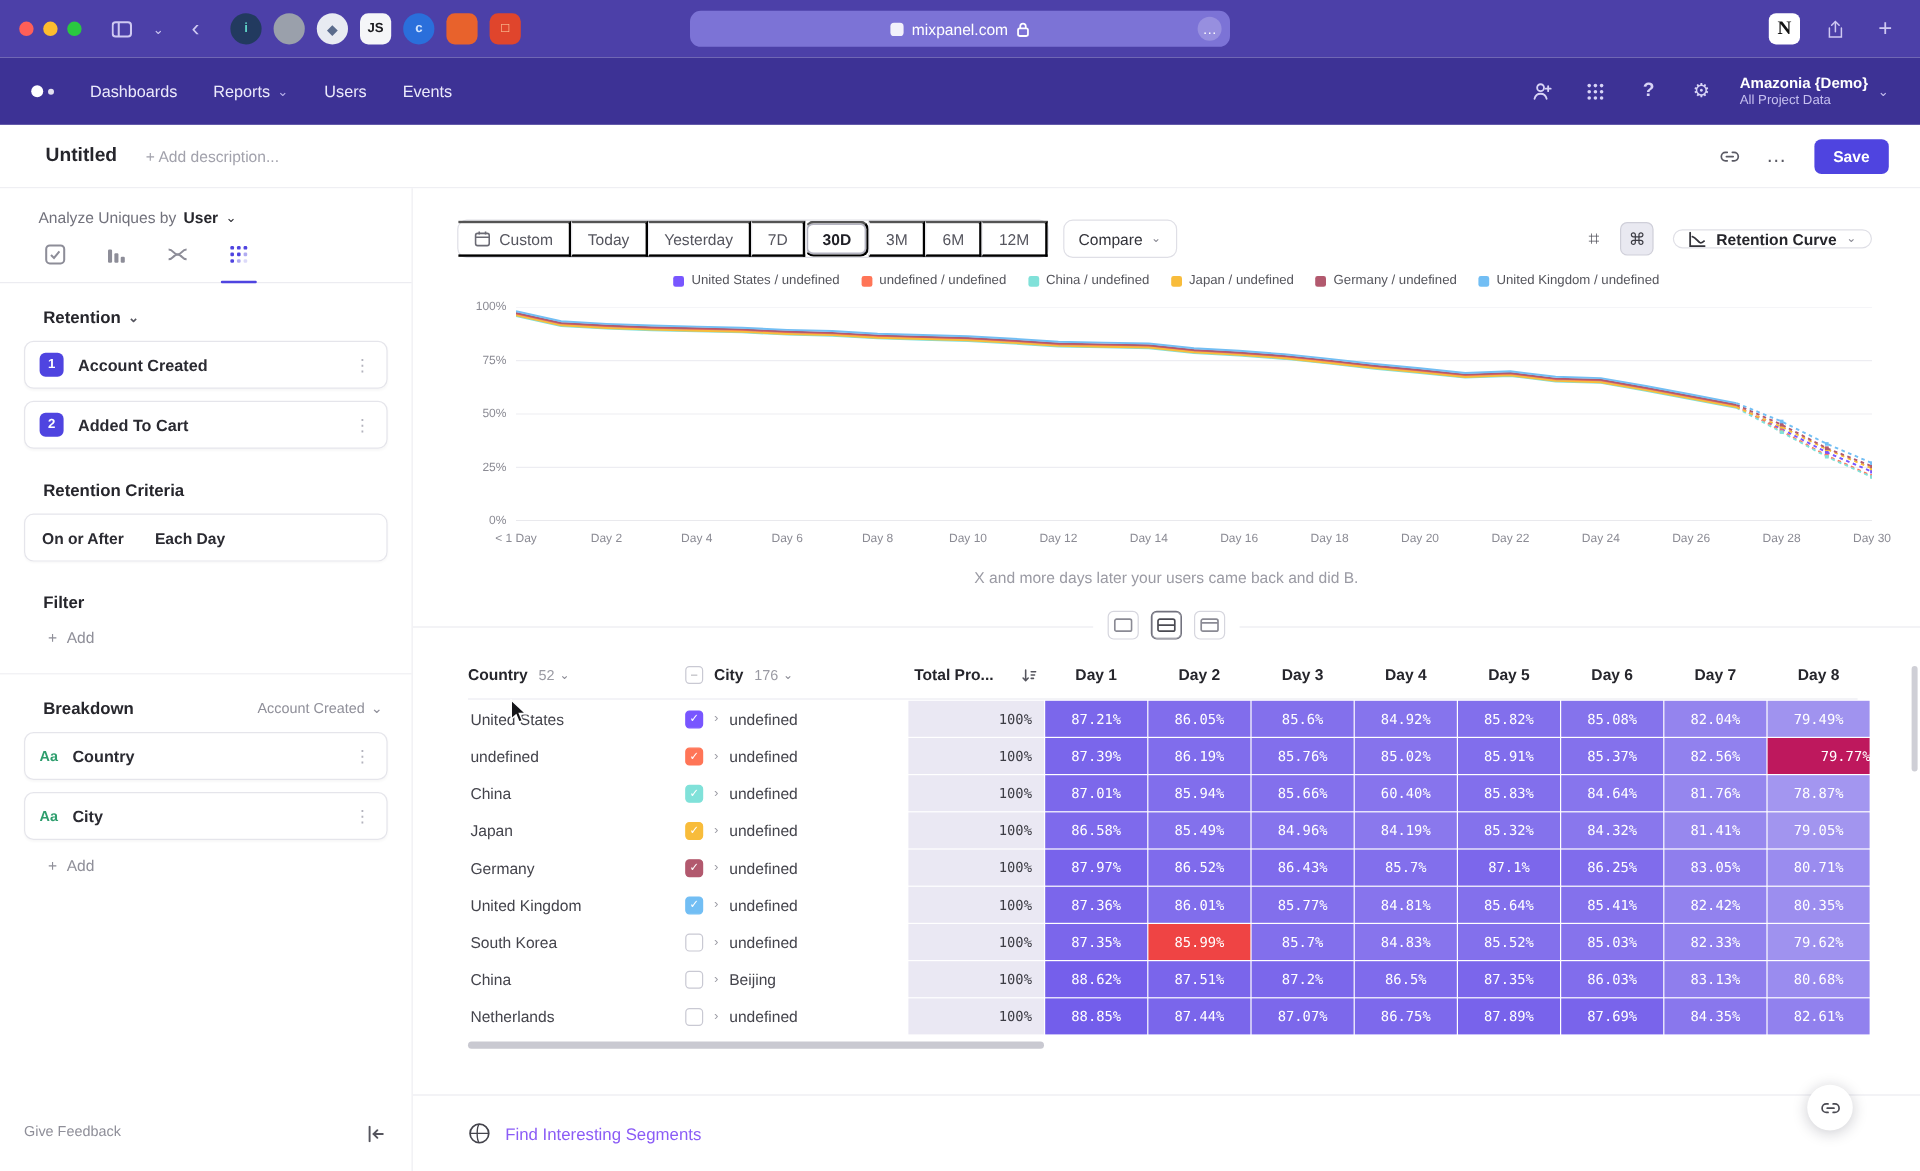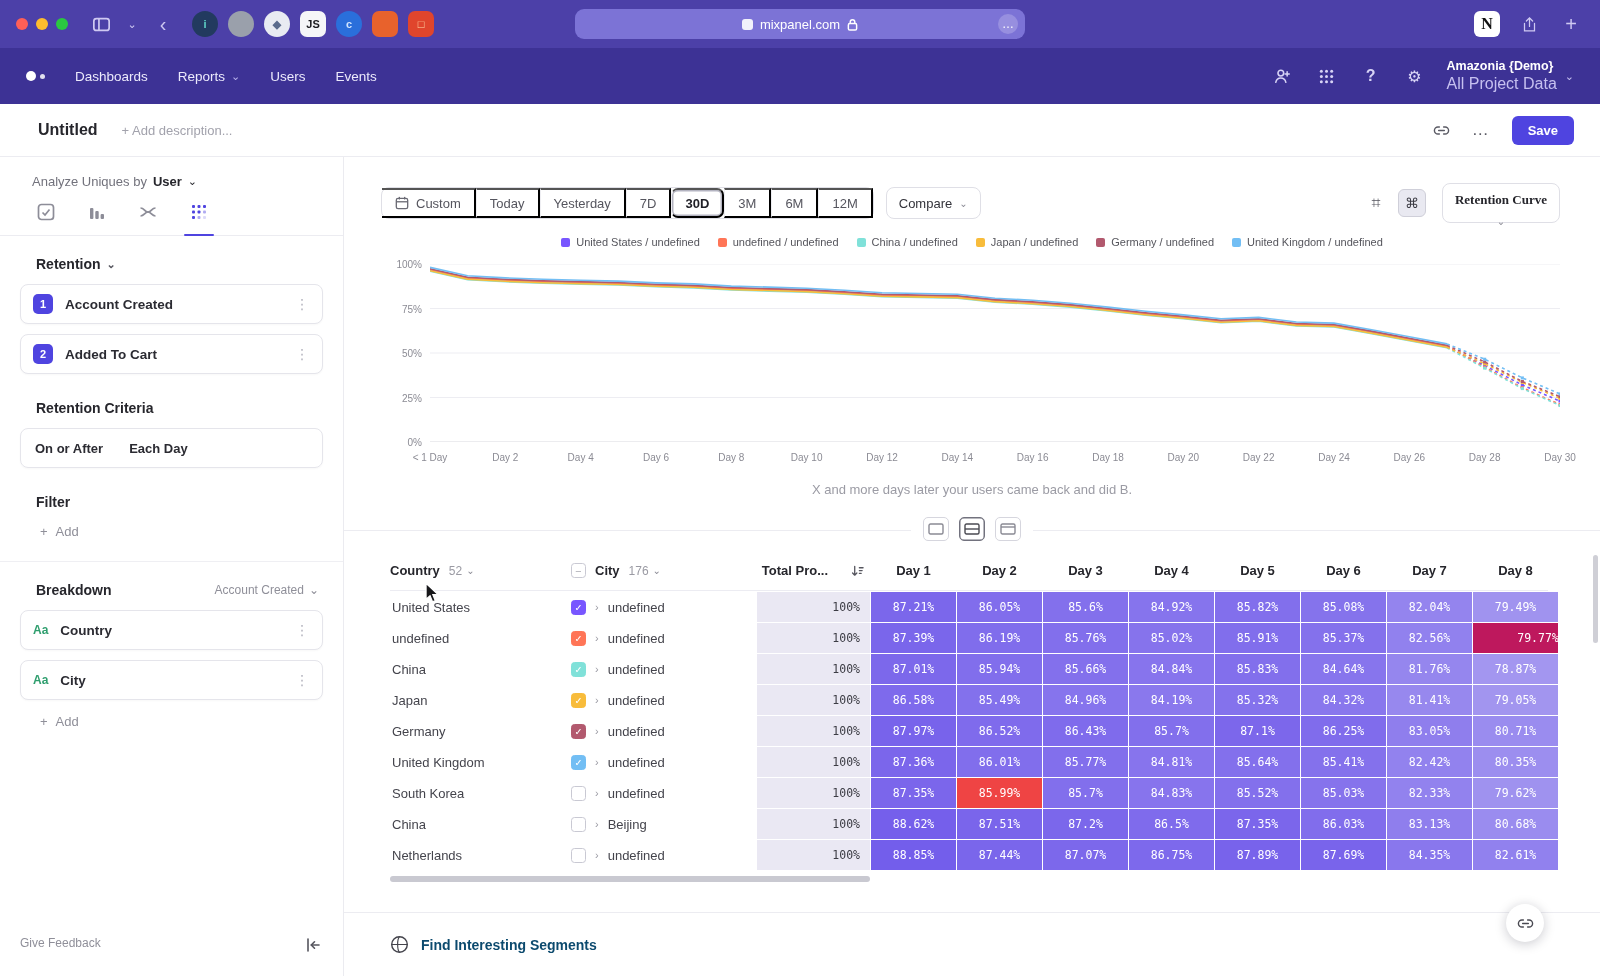--- a/index.html
+++ b/index.html
@@ -28,21 +28,21 @@
   .logo-dots .d2{width:5px;height:5px;border-radius:50%;background:#fff;opacity:.85;}
   .nav-items { display:flex; align-items:center; gap:30px; }
   .nav-item { color:#eceafc; font-size:13.5px; display:flex; align-items:center; gap:6px; cursor:default; }
   .nav-item .chev { font-size:11px; color:#b9b2ec; }
   .nav-search { position:absolute; left:50%; transform:translateX(-50%); width:440px; height:34px; background:#342b82; border:1px solid #6a61c6; border-radius:8px; display:flex; align-items:center; padding:0 14px; gap:10px; color:#c7c1ef; font-size:13px; }
   .nav-search .short { margin-left:auto; color:#9c94d8; font-size:12px; }
   .nav-right { margin-left:auto; display:flex; align-items:center; gap:20px; color:#d8d4f6; }
   .nav-ico { width:24px; height:24px; display:flex; align-items:center; justify-content:center; font-size:16px; }
   .project { display:flex; align-items:center; gap:8px; color:#fff; }
   .project .pn { font-size:12.5px; font-weight:700; line-height:1.25; }
-  .project .ps { font-size:16px; color:#c6c0f0; font-weight:400; }
+  .project .ps { font-size:11px; color:#c6c0f0; font-weight:400; }
   .project .chev { color:#c6c0f0; font-size:11px; }
 
   
   .page-header { height:53px; border-bottom:1px solid #ececf1; display:flex; align-items:center; padding:0 26px 0 38px; gap:24px; background:#fff; }
   .page-title { font-size:16px; font-weight:700; color:#26262c; }
   .page-desc { font-size:13px; color:#a2a2ac; }
   .ph-right { margin-left:auto; display:flex; align-items:center; gap:22px; }
   .ph-icon { color:#5a5a64; display:flex; align-items:center; }
   .ph-dots { color:#5a5a64; font-size:17px; letter-spacing:1px; }
   .save-btn { background:#4f44e0; color:#fff; font-size:13px; font-weight:700; border:none; border-radius:6px; padding:7px 16px; cursor:pointer; }
@@ -81,21 +81,21 @@
   .toolbar { display:flex; align-items:center; margin:26px 40px 0 37px; }
   .seg { display:flex; align-items:center; border:1px solid #dfdfe6; border-radius:8px; height:32px; background:#fff; }
   .seg-btn { padding:0 13px; height:100%; display:flex; align-items:center; gap:7px; font-size:13px; color:#55555e; border-left:1px solid #eeeef2; cursor:pointer; background:none; font-family:inherit; }
   .seg-btn:first-child { border-left:none; }
   .seg-btn.active { font-weight:700; color:#1f1f26; box-shadow:inset 0 0 0 1.5px #b4b4c1; border-radius:7px; }
   .compare-btn { margin-left:12px; height:32px; border:1px solid #dfdfe6; border-radius:8px; background:#fff; display:flex; align-items:center; gap:7px; padding:0 12px; font-size:13px; color:#33333a; font-family:inherit; }
   .chev-sm { font-size:10px; color:#8a8a94; }
   .tb-right { margin-left:auto; display:flex; align-items:center; gap:8px; }
   .icon-plain { width:28px; height:28px; display:flex; align-items:center; justify-content:center; font-size:16px; color:#55555e; }
   .icon-cmd { width:28px; height:28px; display:flex; align-items:center; justify-content:center; font-size:14px; color:#3c3c44; background:#e9e9f1; border:1px solid #cfcfd9; border-radius:6px; }
-  .view-select { height:40px; border:1px solid #dfdfe6; border-radius:8px; background:#fff; display:flex; align-items:center; gap:8px; padding:0 12px; margin-left:8px; font-family:Liberation Serif, serif;flex-direction:column; }
+  .view-select { height:16px; border:1px solid #dfdfe6; border-radius:8px; background:#fff; display:flex; align-items:center; gap:8px; padding:0 12px; margin-left:8px; font-family:Liberation Sans, sans-serif; }
   .view-select .lbl { font-size:13px; font-weight:600; color:#26262c; }
 
   
   .legend { margin-top:13px; display:flex; justify-content:center; gap:18px; }
   .legend-item { display:flex; align-items:center; gap:6px; font-size:11px; color:#55555c; }
   .legend-swatch { width:9px; height:9px; border-radius:2px; }
   .chart-wrap { display:flex; margin:8px 40px 0 48px; padding-top:8px; }
   .y-col { width:38px; position:relative; height:178px; flex:none; }
   .y-lab { position:absolute; right:8px; font-size:10px; color:#8b8b94; transform:translateY(-50%); }
   .plot { flex:1; position:relative; height:178px; }
@@ -130,21 +130,21 @@
   .row-chev { color:#9a9aa3; font-size:11px; }
   .c-cityname { font-size:13px; color:#44444c; }
   .c-total { height:100%; background:#eae8f3; display:flex; align-items:center; justify-content:flex-end; padding-right:10px; font-family:"DejaVu Sans Mono",monospace; font-size:11.5px; color:#3c3c44; }
   .c-day { height:100%; display:flex; align-items:center; justify-content:center; color:#fff; font-family:"DejaVu Sans Mono",monospace; font-size:11.5px; }
   .hscroll { margin:6px 0 0 46px; width:1158px; height:6px; position:relative; }
   .hscroll .thumb { position:absolute; left:0; top:0; height:6px; width:480px; border-radius:3px; background:#c9c9d1; }
   .vscroll { position:absolute; right:2px; top:398px; width:5px; height:88px; border-radius:3px; background:#cfcfd6; }
 
   
   .main-footer { position:absolute; left:0; right:0; bottom:0; height:64px; border-top:1px solid #ececf1; background:#fff; display:flex; align-items:center; padding-left:46px; gap:12px; }
-  .mf-title { font-size:14px; font-weight:700; color:#0c4a6e; }
+  .mf-title { font-size:14px; font-weight:400; color:#8b5cf6; }
   .mf-sub { font-size:13px; color:#9b9ba4; margin-left:12px; }
   .fab { position:absolute; right:56px; bottom:34px; width:38px; height:38px; border-radius:50%; background:#fff; box-shadow:0 2px 12px rgba(20,20,40,.22); display:flex; align-items:center; justify-content:center; color:#4a4a52; border:none; }
   .cursor { position:absolute; left:424px; top:582px; pointer-events:none; z-index:50; }
 </style>
 </head>
 <body>
 
 <div class="browser-bar">
   <div class="traffic">
     <span class="light tl-red"></span>
@@ -607,21 +607,21 @@
             <div class="c-country">China</div>
             <div class="c-city">
               <span class="cb" style="background: rgb(128, 225, 217); border-color: rgb(128, 225, 217); color: rgb(255, 255, 255);">✓</span>
               <span class="row-chev">›</span>
               <span class="c-cityname">undefined</span>
             </div>
             <div class="c-total">100%</div>
             <div class="c-day" style="background: rgb(124, 104, 235);">87.01%</div>
             <div class="c-day" style="background: rgb(129, 110, 236);">85.94%</div>
             <div class="c-day" style="background: rgb(131, 112, 236);">85.66%</div>
-            <div class="c-day" style="background: rgb(135, 116, 237);">84.84%</div>
+            <div class="c-day" style="background: rgb(135, 116, 237);">60.40%</div>
             <div class="c-day" style="background: rgb(130, 111, 236);">85.83%</div>
             <div class="c-day" style="background: rgb(135, 117, 237);">84.64%</div>
             <div class="c-day" style="background: rgb(149, 134, 238);">81.76%</div>
             <div class="c-day" style="background: rgb(163, 150, 240);">78.87%</div>
           </div>
           <div class="t-grid t-row">
             <div class="c-country">Japan</div>
             <div class="c-city">
               <span class="cb" style="background: rgb(248, 188, 59); border-color: rgb(248, 188, 59); color: rgb(255, 255, 255);">✓</span>
               <span class="row-chev">›</span>

